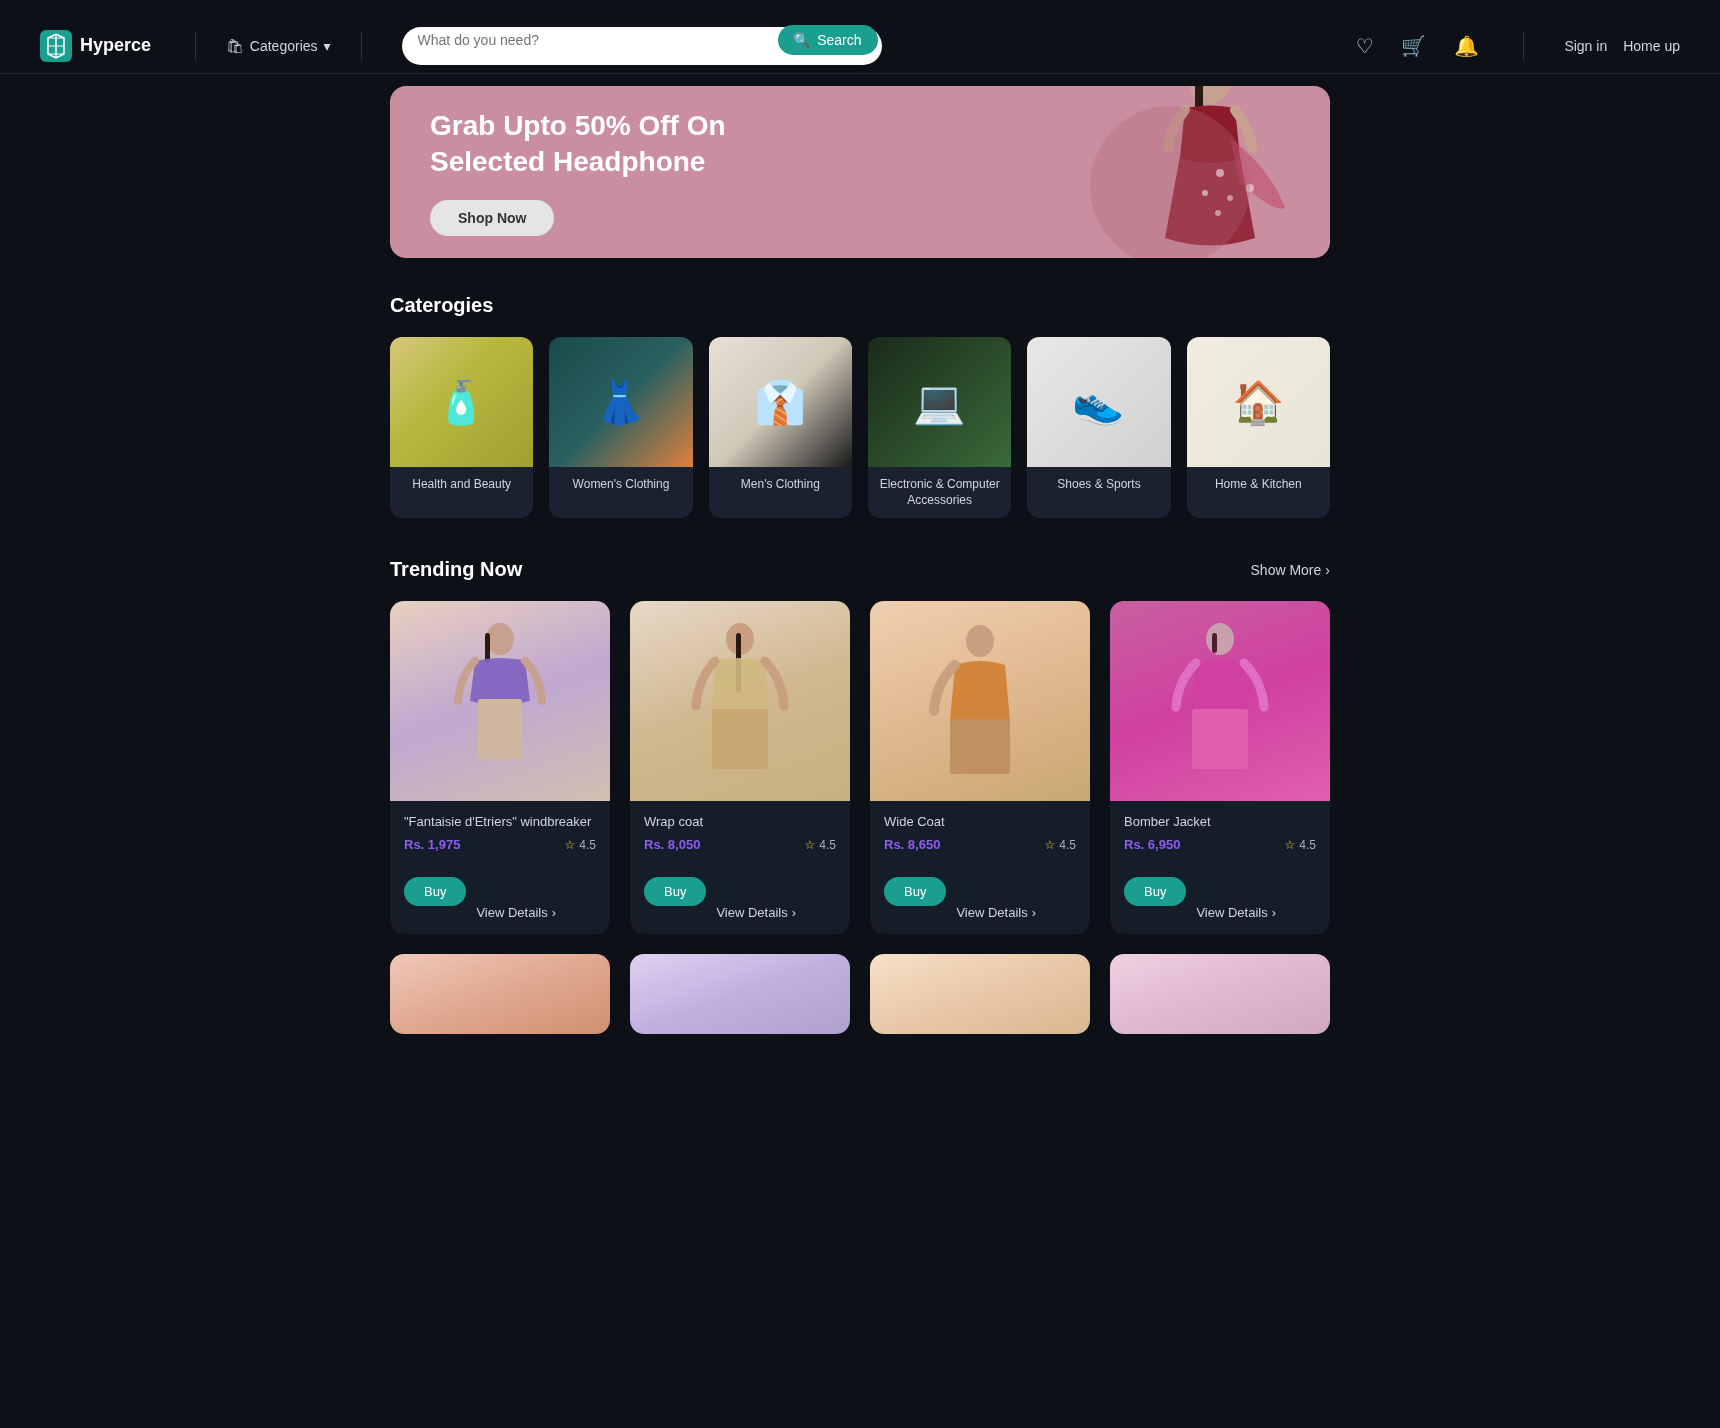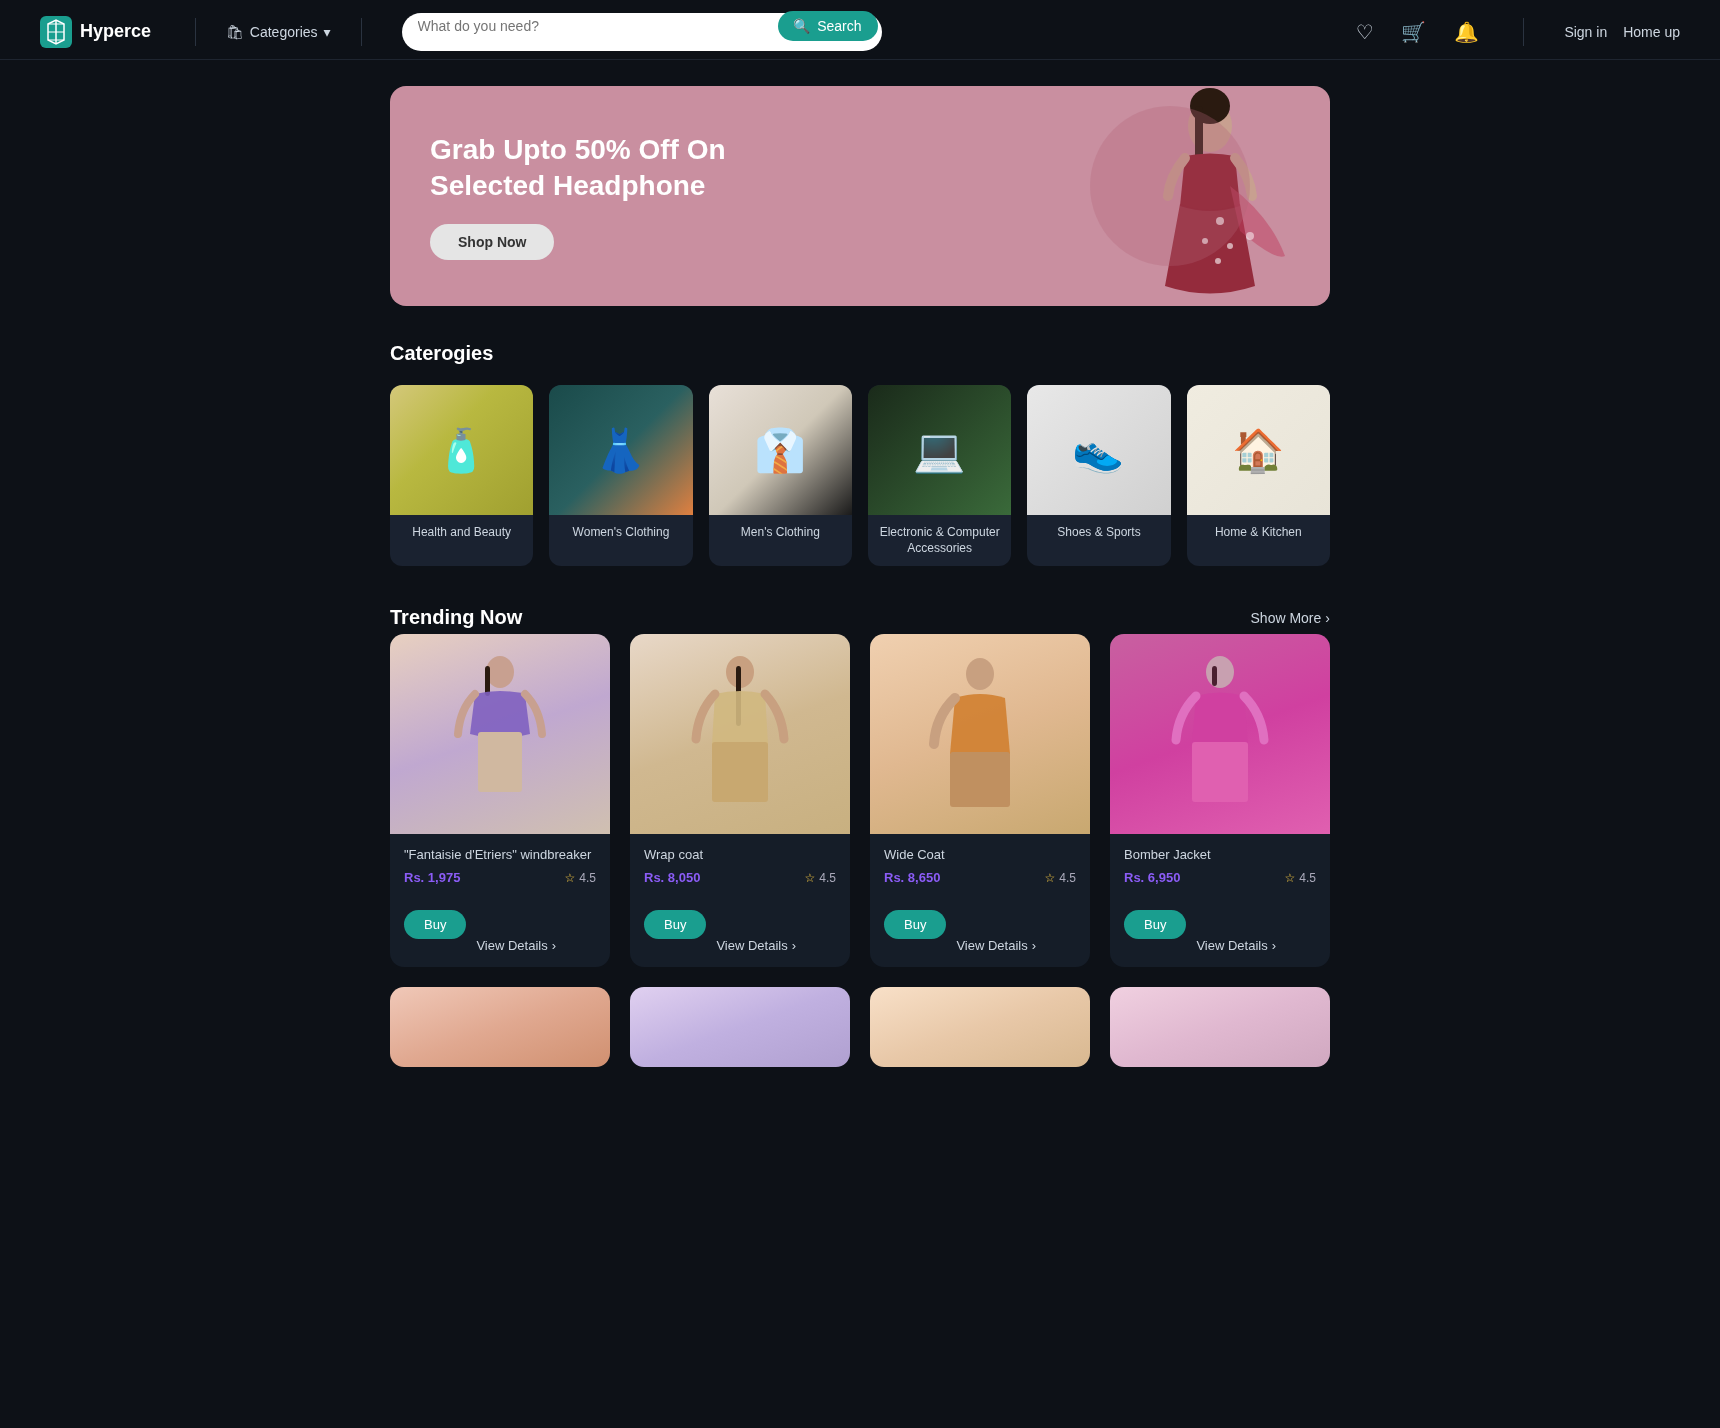--- a/index.html
+++ b/index.html
@@ -12,21 +12,21 @@
 
     
     nav {
       display: flex;
       align-items: center;
       padding: 0 40px;
       height: 56px;
       background: #0d1117;
       border-bottom: 1px solid #1e2530;
       position: sticky;
-      top: 4px;
+      top: 18px;
       z-index: 100;
     }
     .nav-logo {
       display: flex;
       align-items: center;
       gap: 8px;
       font-weight: 700;
       font-size: 18px;
       color: #fff;
       text-decoration: none;
@@ -115,21 +115,21 @@
       max-width: 980px;
       margin: 0 auto;
       padding: 30px 20px 60px;
     }
 
     
     .hero-banner {
       background: #c98fa0;
       border-radius: 16px;
       overflow: hidden;
-      height: 220px;
+      height: 172px;
       position: relative;
       display: flex;
       align-items: center;
       padding: 0 40px;
       margin-bottom: 36px;
     }
     .hero-content {
       z-index: 2;
     }
     .hero-title {
@@ -245,21 +245,21 @@
       color: #cdd6e0;
       text-align: center;
       line-height: 1.3;
     }
 
     
     .trending-header {
       display: flex;
       align-items: center;
       justify-content: space-between;
-      margin-bottom: 5px;
+      margin-bottom: 20px;
     }
     .show-more-btn {
       display: flex;
       align-items: center;
       gap: 4px;
       background: none;
       border: none;
       color: #cdd6e0;
       font-size: 14px;
       cursor: pointer;

